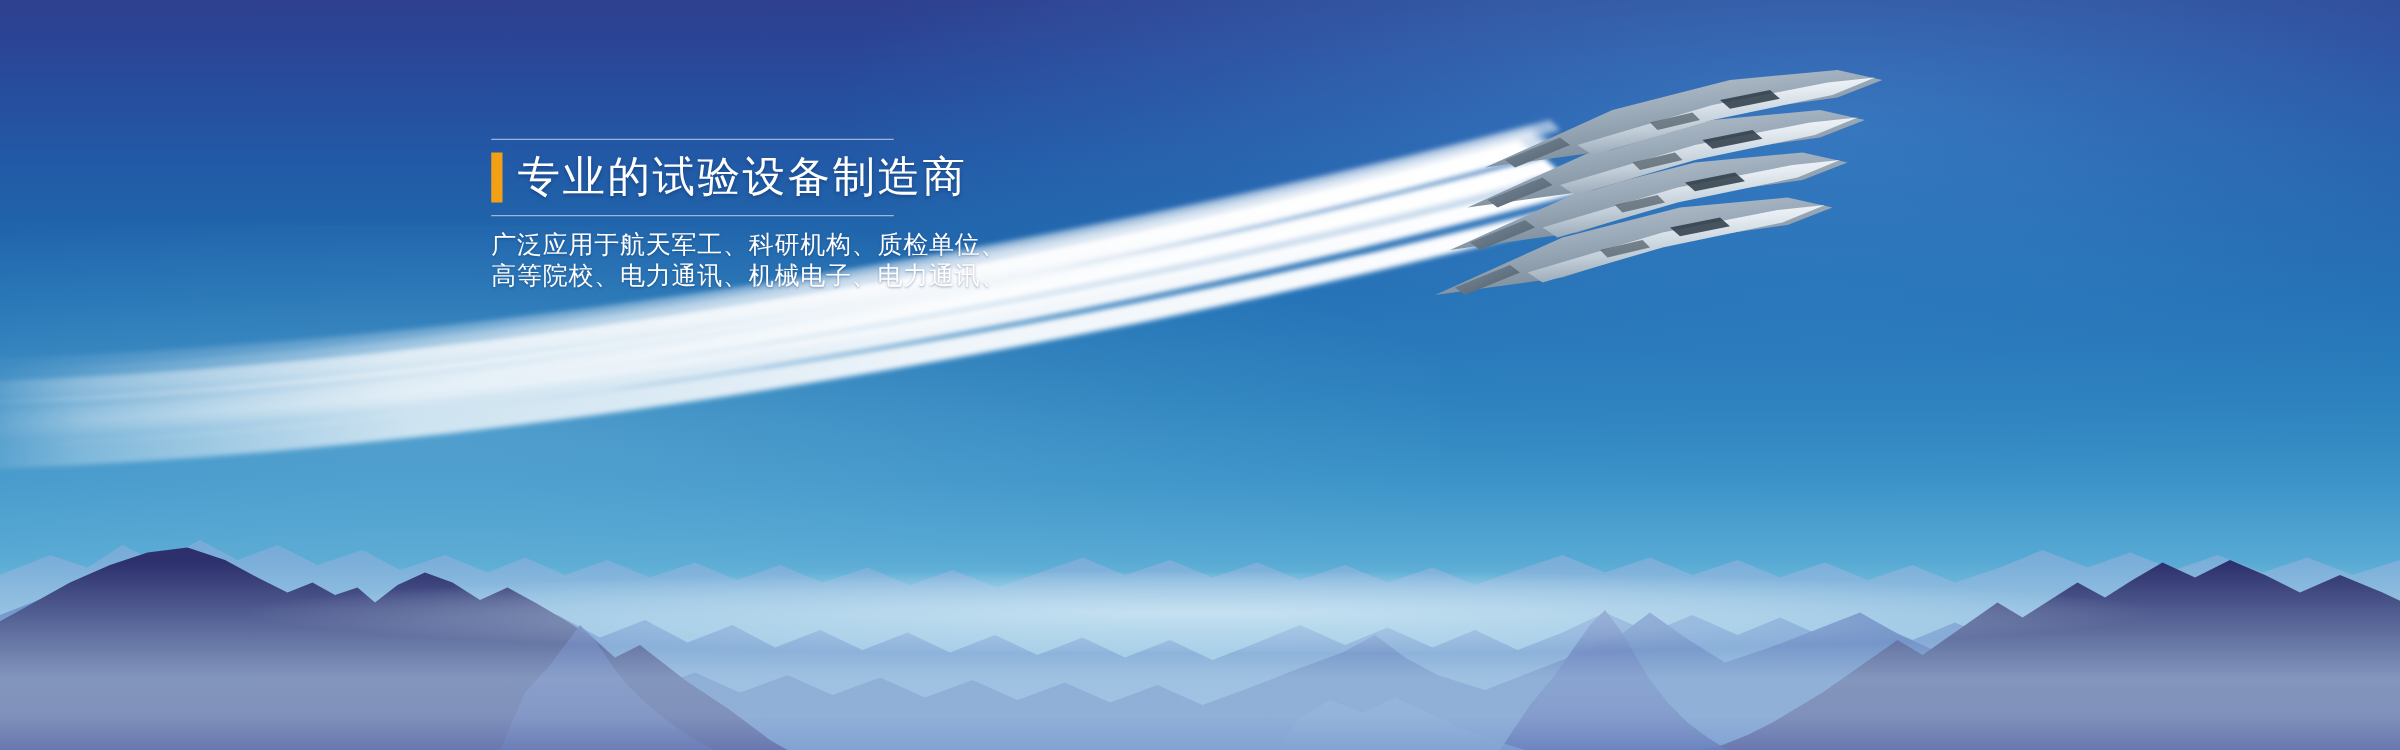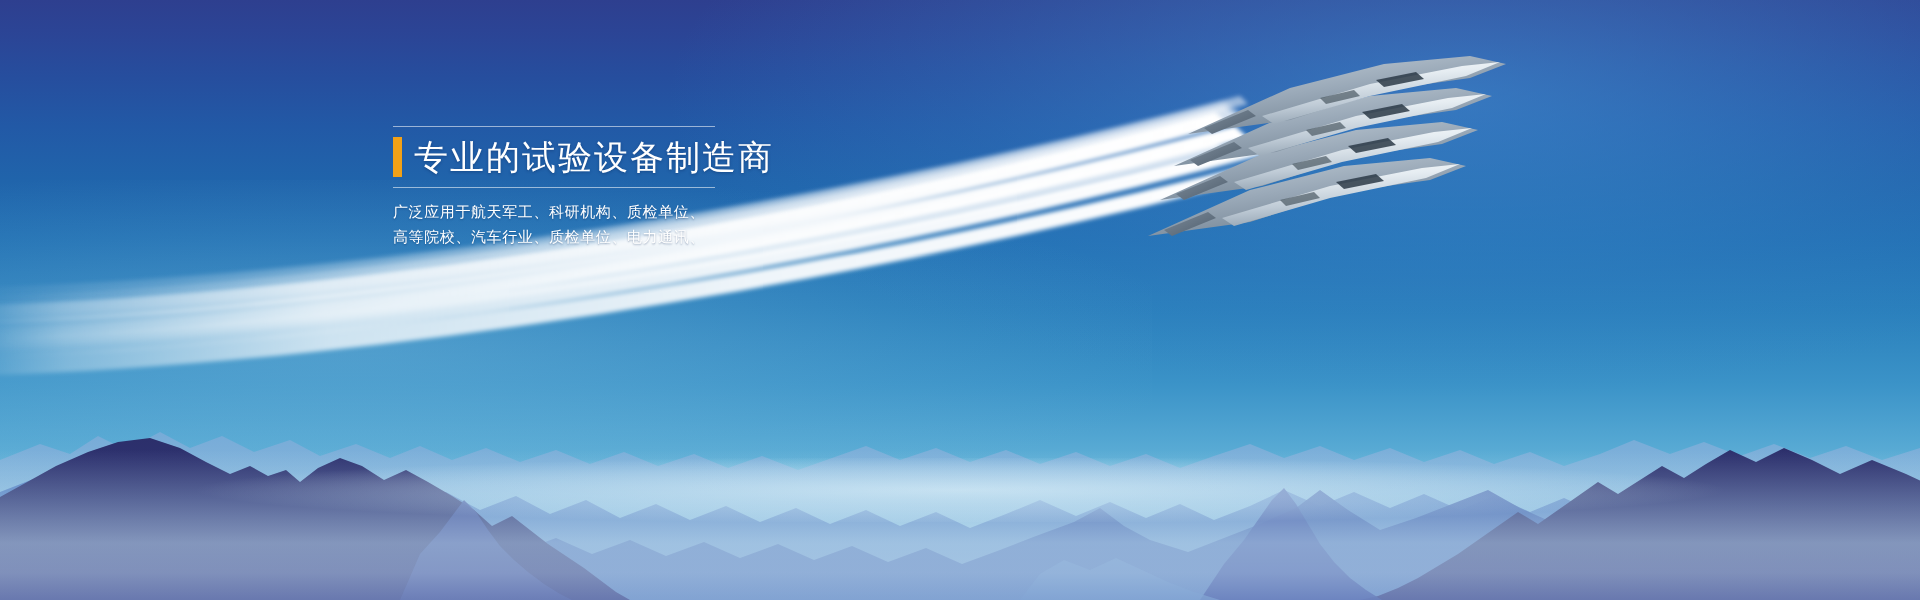--- a/index.html
+++ b/index.html
@@ -105,21 +105,21 @@
       rgba(226,242,250,0.70) 0%,
       rgba(220,238,248,0.30) 55%,
       rgba(0,0,0,0) 85%);
     pointer-events: none;
   }
 
   
   .text-block {
     position: absolute;
     left: 393px;
-    top: 126px;
+    top: 111px;
     width: 420px;
   }
   .rule {
     width: 322px;
     height: 1px;
     background: rgba(255,255,255,0.55);
     margin-left: 0;
   }
   .rule.bottom { margin-top: 0; }
 
@@ -142,21 +142,21 @@
     font-weight: 400;
     line-height: 1;
     white-space: nowrap;
     text-shadow: 0 1px 3px rgba(10,40,90,0.45);
   }
 
   .subtitle {
     margin-top: 11px;
     margin-left: 0;
     color: #ffffff;
-    font-size: 15px;
+    font-size: 20px;
     line-height: 25px;
     letter-spacing: 0.6px;
     text-shadow: 0 1px 2px rgba(10,40,90,0.40);
   }
   .subtitle div { white-space: nowrap; }
 </style>
 </head>
 <body>
 
 <div id="banner">
@@ -384,17 +384,17 @@
 
     <div class="headline-row">
       <div class="accent-bar"></div>
       <div class="headline">专业的试验设备制造商</div>
     </div>
 
     <div class="rule bottom"></div>
 
     <div class="subtitle">
       <div>广泛应用于航天军工、科研机构、质检单位、</div>
-      <div>高等院校、汽车行业、质检单位、电力通讯、</div>
+      <div>高等院校、电力通讯、机械电子、电力通讯、</div>
     </div>
   </div>
 
 </div>
 
 </body></html>

